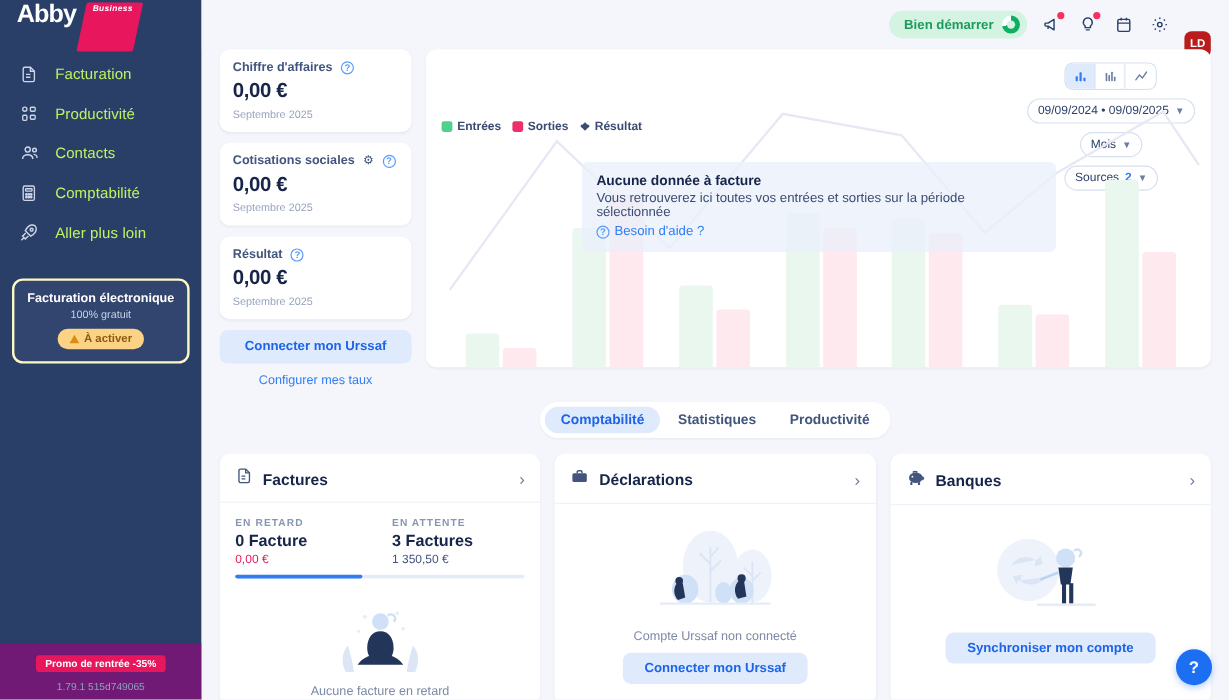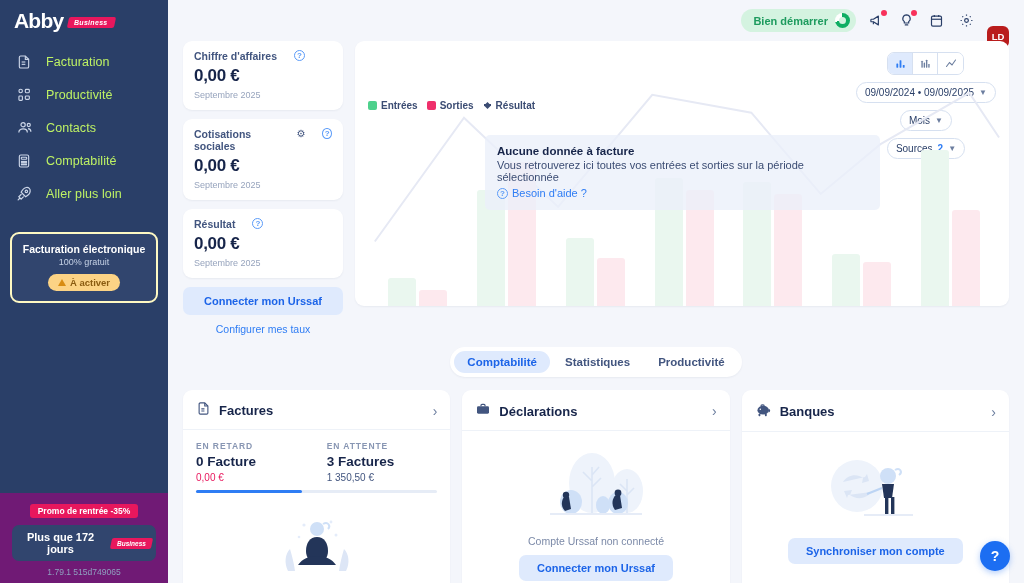--- a/index.html
+++ b/index.html
@@ -12,21 +12,21 @@
   }
   .app { display: flex; width: 1024px; height: 583px; }
 
   
   .sidebar {
     width: 168px; flex: 0 0 168px; height: 583px;
     background: #2a3f68;
     display: flex; flex-direction: column;
     position: relative;
   }
-  .logo-row { height: 41px; display: flex; align-items: center; padding-left: 14px; gap: 5px; }
+  .logo-row { height: 41px; display: flex; padding-left: 14px; gap: 5px; }
   .logo-text { color: #fff; font-size: 21px; font-weight: bold; letter-spacing: -0.8px; }
   .logo-badge {
     background: #e8175d; color: #fff; font-size: 7px; font-weight: bold;
     padding: 2px 7px 2px 6px; border-radius: 2px; transform: skewX(-12deg);
     letter-spacing: .3px; position: relative; top: 2px;
   }
   .logo-badge span { display: inline-block; transform: skewX(12deg); font-style: italic; }
 
   .nav { margin-top: 4px; }
   .nav-item {
@@ -106,21 +106,21 @@
     margin-top: 32px;
   }
 
   .content { padding: 0 15px; display: flex; gap: 12px; }
   
   .kpis { width: 160px; flex: 0 0 160px; }
   .kpi {
     background: #fff; border-radius: 9px; padding: 9px 11px 10px; margin-bottom: 9px;
     box-shadow: 0 1px 2px rgba(30,50,90,.06);
   }
-  .kpi-head { display: flex; gap: 17px; }
+  .kpi-head { display: flex; align-items: center; gap: 7px; }
   .kpi-title { font-size: 10.5px; color: #42557f; font-weight: bold; }
   .kpi-val { font-size: 17px; font-weight: bold; color: #17254a; margin-top: 4px; letter-spacing: -.3px; }
   .kpi-sub { font-size: 9px; color: #97a4bd; margin-top: 4px; }
   .info-ico { width: 11px; height: 11px; border-radius: 50%; border: 1px solid #5b9bf8; color: #5b9bf8;
     font-size: 8px; display: inline-flex; align-items: center; justify-content: center; cursor: pointer; font-weight:bold;}
   .gear-sm { color: #42557f; font-size: 10px; cursor: pointer; }
   .connect-urssaf {
     background: #dfeafd; color: #1c64e8; border-radius: 7px; text-align: center;
     font-size: 11px; font-weight: bold; padding: 8px 0; cursor: pointer;
   }
@@ -284,24 +284,20 @@
         <span class="warn-tri"></span>
         <span>À activer</span>
       </div>
     </div>
 
     <div class="sb-spacer"></div>
 
 
     <div class="sb-bottom">
       <div class="promo-tag">Promo de rentrée -35%</div>
-      <div class="days-btn">
-        <span class="days-txt">Plus que 172 jours</span>
-        <span class="days-badge"><span>Business</span></span>
-      </div>
       <div class="version">1.79.1 515d749065</div>
     </div>
   </aside>
 
   <main class="main">
 
     <div class="topbar">
       <div class="start-pill">
         <span class="lbl">Bien démarrer</span>
         <span class="ring"></span>

